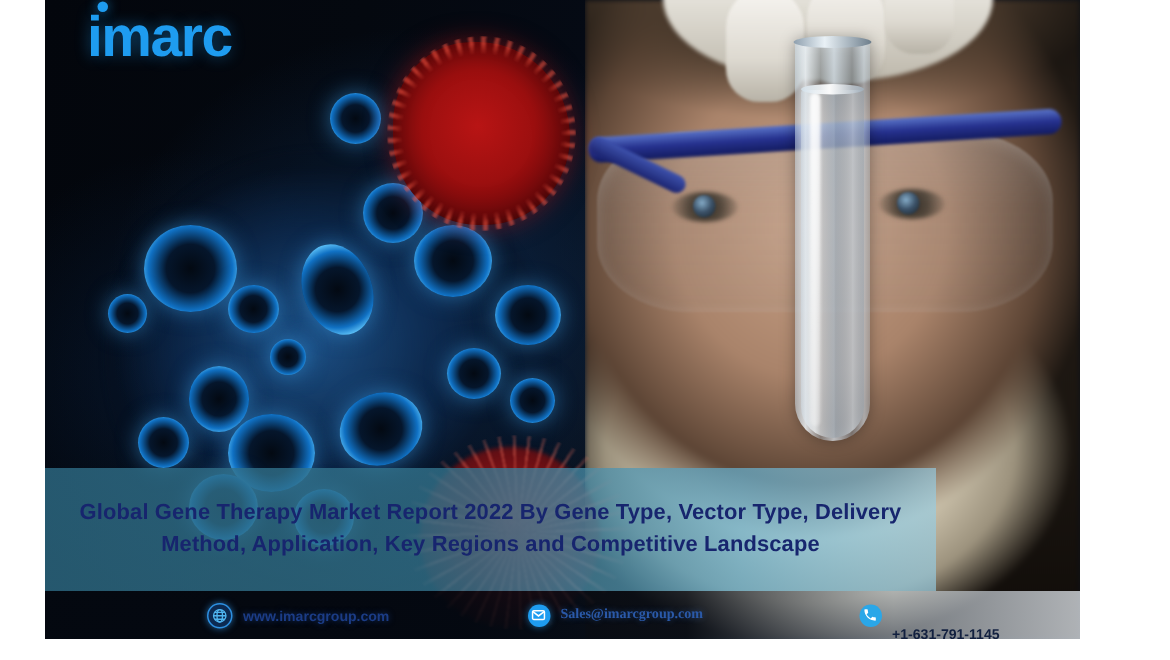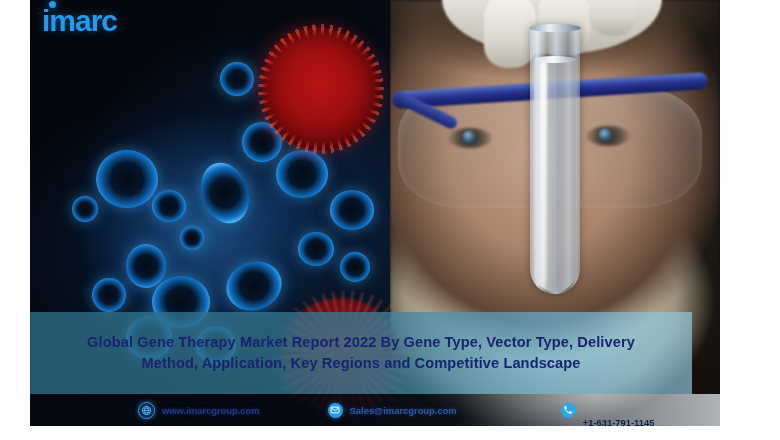--- a/index.html
+++ b/index.html
@@ -240,42 +240,42 @@
     border-radius: 50%;
     background: repeating-conic-gradient(from 15deg, rgba(255,120,100,0.35) 0deg 2deg, rgba(120,10,10,0) 2deg 9deg);
     mask: radial-gradient(circle at 50% 50%, #000 0%, #000 58%, transparent 78%);
     -webkit-mask: radial-gradient(circle at 50% 50%, #000 0%, #000 58%, transparent 78%);
     filter: blur(0.8px);
   }
 
   
   #logo {
     position: absolute;
-    left: 12px; top: 6px;
+    left: 28px; top: 6px;
     color: #1e9cf0;
-    font-size: 30px;
+    font-size: 38px;
     font-weight: 700;
     letter-spacing: -1px;
     line-height: 1;
     text-shadow: 0 0 10px rgba(30,156,240,0.45);
   }
   #logo .dot {
     position: absolute;
     left: 7px; top: -5px;
     width: 7px; height: 7px;
     border-radius: 50%;
     background: #1e9cf0;
     box-shadow: 0 0 8px rgba(30,156,240,0.7);
   }
 
   
   #title-band {
     position: absolute;
     left: 0; top: 312px;
-    width: 662px;
+    width: 594px;
     height: 82px;
     background: linear-gradient(90deg,
       rgba(46,108,134,0.80) 0%,
       rgba(52,118,144,0.78) 48%,
       rgba(104,176,206,0.72) 78%,
       rgba(150,205,228,0.66) 100%);
     display: flex;
     align-items: center;
     justify-content: center;
   }
@@ -307,21 +307,21 @@
   .contact {
     display: flex;
     align-items: center;
     gap: 7px;
     font-size: 9.4px;
     font-weight: 700;
     white-space: nowrap;
     padding-left: 20px;
   }
   .contact.web   { margin-left: 88px; }
-  .contact.mail  { margin-left: 48px; }
+  .contact.mail  { margin-left: 72px; font-family: Liberation Serif, serif; }
   .contact.phone { margin-left: 84px; }
   .c-web-text  { color: #1b3c86; text-shadow: 0 0 4px rgba(40,90,190,0.5); }
   .c-mail-text { color: #2a59a8; text-shadow: 0 0 4px rgba(60,120,210,0.45); }
   .c-phone-text{ color: #12203f; margin-top: 24px; }
 
   .ficon {
     width: 15px; height: 15px;
     border-radius: 50%;
     flex: 0 0 15px;
     display: flex;

